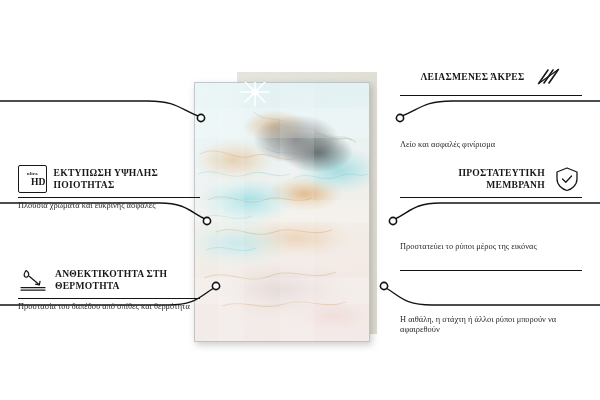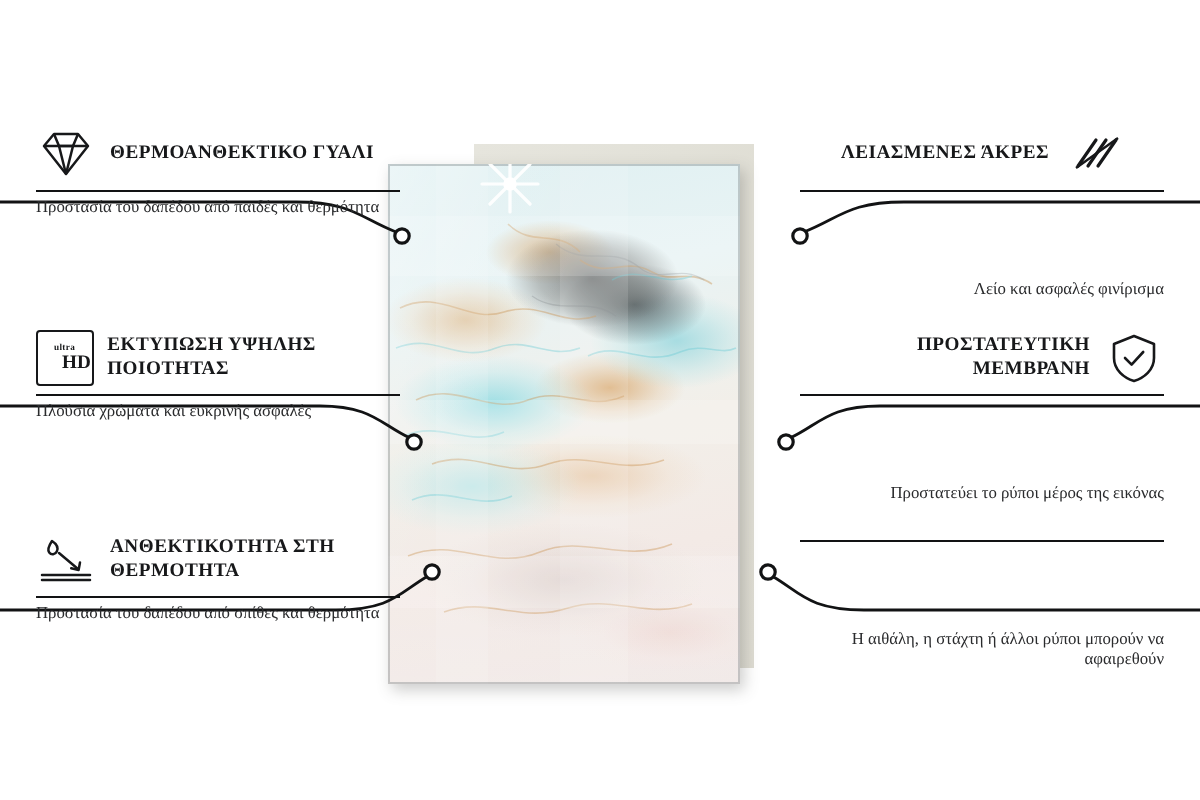--- a/index.html
+++ b/index.html
@@ -76,21 +76,21 @@
     font-size:9.6px;line-height:11.6px;font-weight:700;
     letter-spacing:.25px;color:#17181a;text-transform:uppercase;
   }
   .feat.right .ttl{text-align:right;}
   .rule{
     height:0;border-top:1.4px solid #121314;margin:4px 0 3px 0;width:100%;
   }
   .sub{
     font-size:8.4px;line-height:10.4px;color:#2a2b2d;
   }
-  .feat.right .sub{text-align:right;margin-top:44px;}
+  .feat.right .sub{margin-top:44px;}
 
   .f-l1{left:18px;top:63px;}
   .f-l2{left:18px;top:165px;}
   .f-l3{left:18px;top:266px;}
   .f-r1{left:400px;top:63px;}
   .f-r2{left:400px;top:165px;}
   .f-r3{left:400px;top:266px;}
 
   .leaders{position:absolute;left:0;top:0;width:600px;height:400px;pointer-events:none;}
 
@@ -166,36 +166,20 @@
     <g fill="#ffffff" stroke="#121314" stroke-width="1.6">
       <circle cx="201" cy="118" r="3.6"></circle>
       <circle cx="207" cy="221" r="3.6"></circle>
       <circle cx="216" cy="286" r="3.6"></circle>
       <circle cx="400" cy="118" r="3.6"></circle>
       <circle cx="393" cy="221" r="3.6"></circle>
       <circle cx="384" cy="286" r="3.6"></circle>
     </g>
   </svg>
 
-  <div class="feat f-l1">
-    <div class="head">
-      <svg class="icon" viewBox="0 0 30 28">
-        <g fill="none" stroke="#17181a" stroke-width="1.25" stroke-linejoin="round">
-          <path d="M4,10 L9,4 L21,4 L26,10 L15,24 Z"></path>
-          <path d="M4,10 L26,10"></path>
-          <path d="M9,4 L11.5,10 L15,24"></path>
-          <path d="M21,4 L18.5,10 L15,24"></path>
-          <path d="M11.5,10 L18.5,10"></path>
-        </g>
-      </svg>
-      <div class="ttl">ΘΕΡΜΟΑΝΘΕΚΤΙΚΟ ΓΥΑΛΙ</div>
-    </div>
-    <div class="rule"></div>
-    <div class="sub">Προστασία του δαπέδου από παιδές και θερμότητα</div>
-  </div>
 
   <div class="feat f-l2">
     <div class="head">
       <div class="ultrahd">
         <span class="u1">ultra</span>
         <span class="u2">HD</span>
       </div>
       <div class="ttl">ΕΚΤΥΠΩΣΗ ΥΨΗΛΗΣ ΠΟΙΟΤΗΤΑΣ</div>
     </div>
     <div class="rule"></div>

